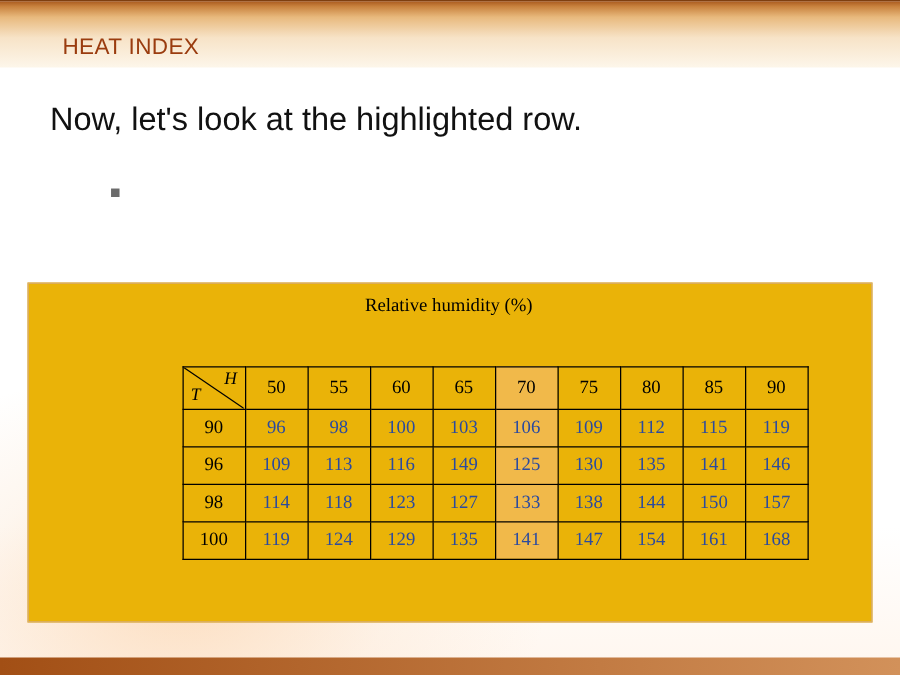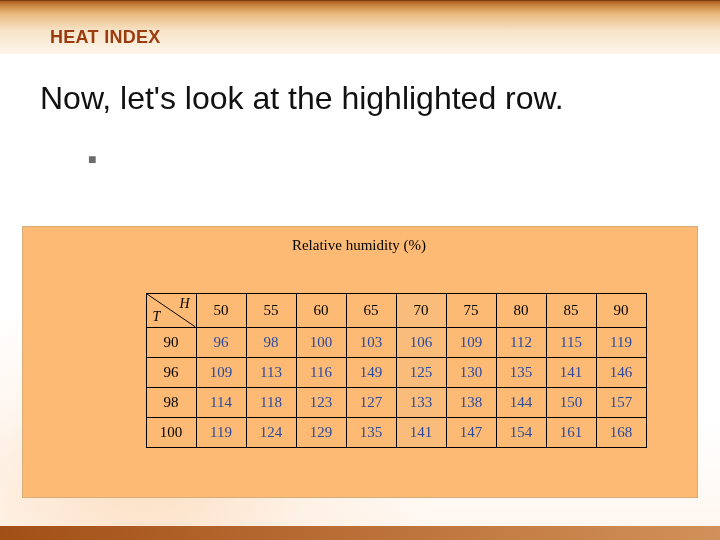--- a/index.html
+++ b/index.html
@@ -11,37 +11,37 @@
     position: relative;
   }
   .title-bar {
     height: 54px;
     background: linear-gradient(to bottom, #aa5b1f 0%, #c9833f 8%, #e8b97d 24%, #f7e3c7 55%, #fdf6ea 100%);
     border-top: 1px solid #7e3f10;
     position: relative;
   }
   .title-bar-inner {
     position: absolute; left: 50px; top: 26px;
-    font-weight: bold; color: #9a3c0f; font-size: 18px; letter-spacing: 0.3px;
+    font-weight: normal; color: #9a3c0f; font-size: 18px; letter-spacing: 0.3px;
   }
   .headline {
     margin: 26px 0 0 40px;
-    font-size: 32px; color: #111;
+    font-size: 26px; color: #111;
   }
   .bullet-row {
     margin: 30px 0 0 88px;
     font-size: 18px; color: #111;
     display: flex; align-items: flex-start; gap: 10px;
   }
   .bullet-icon { color: #6b6b6b; font-size: 14px; line-height: 24px; }
   .italic { font-style: italic; }
   .table-card {
     position: absolute; left: 22px; right: 22px; top: 226px; bottom: 42px;
     border: 1px solid #d6ac77;
-    background: #fdba74;
+    background: #eab308;
     padding: 12px 24px 10px 22px;
   }
   .table-wrap {
     position: relative;
     height: 100%;
     display: flex;
     align-items: center;
     justify-content: center;
   }
   .side-label {

